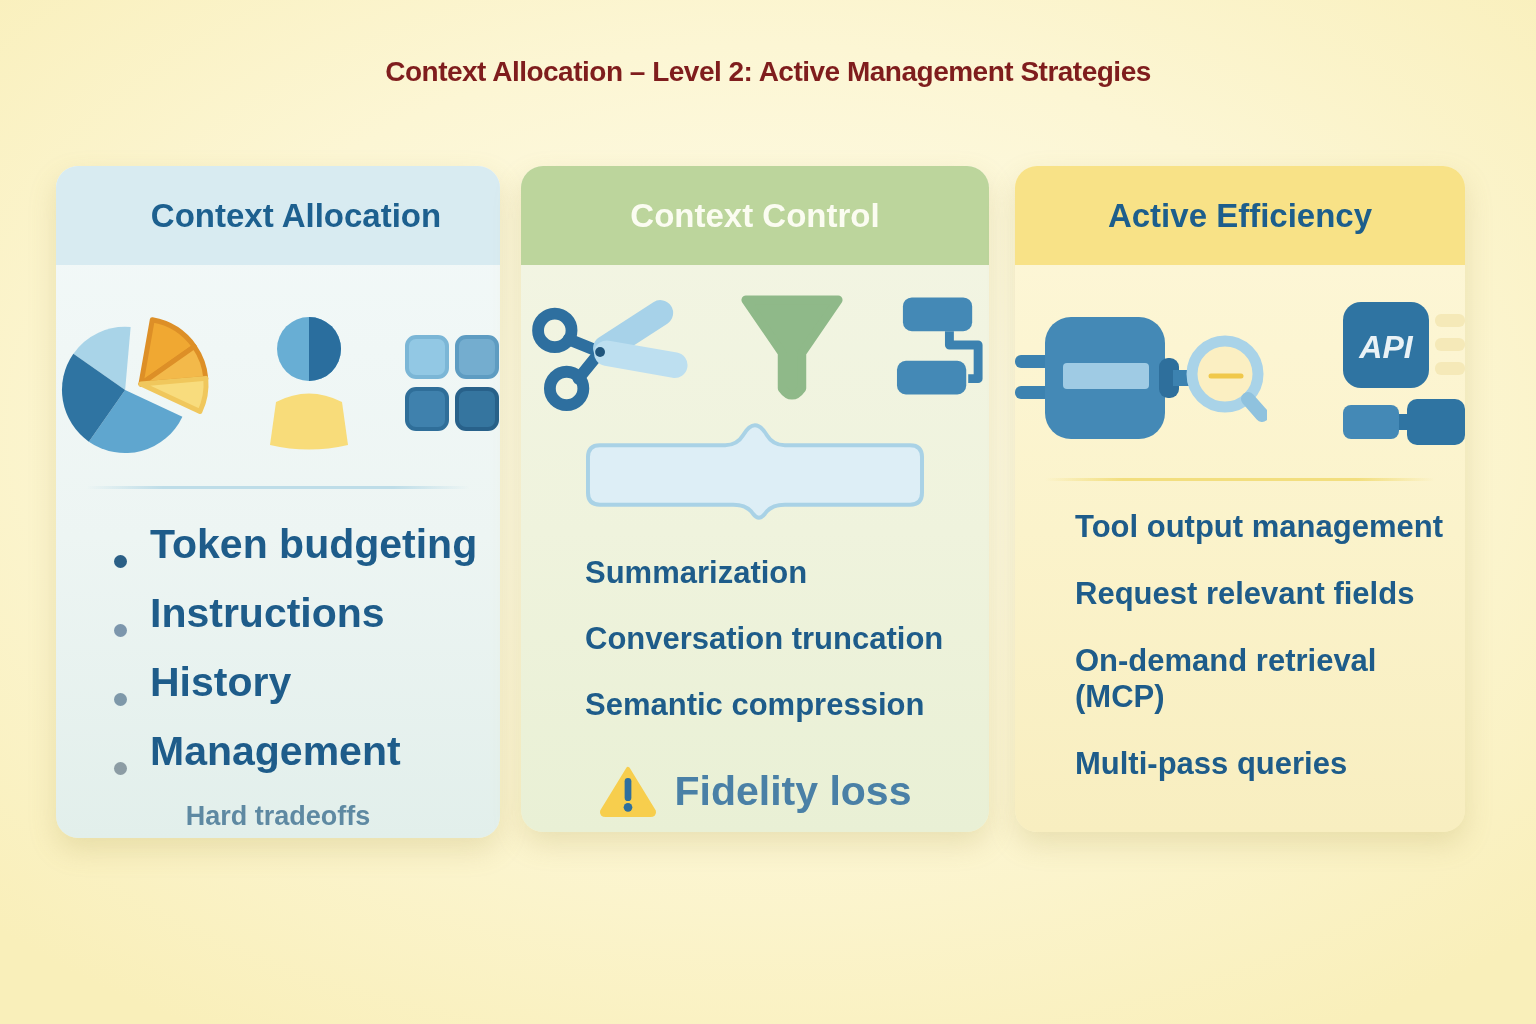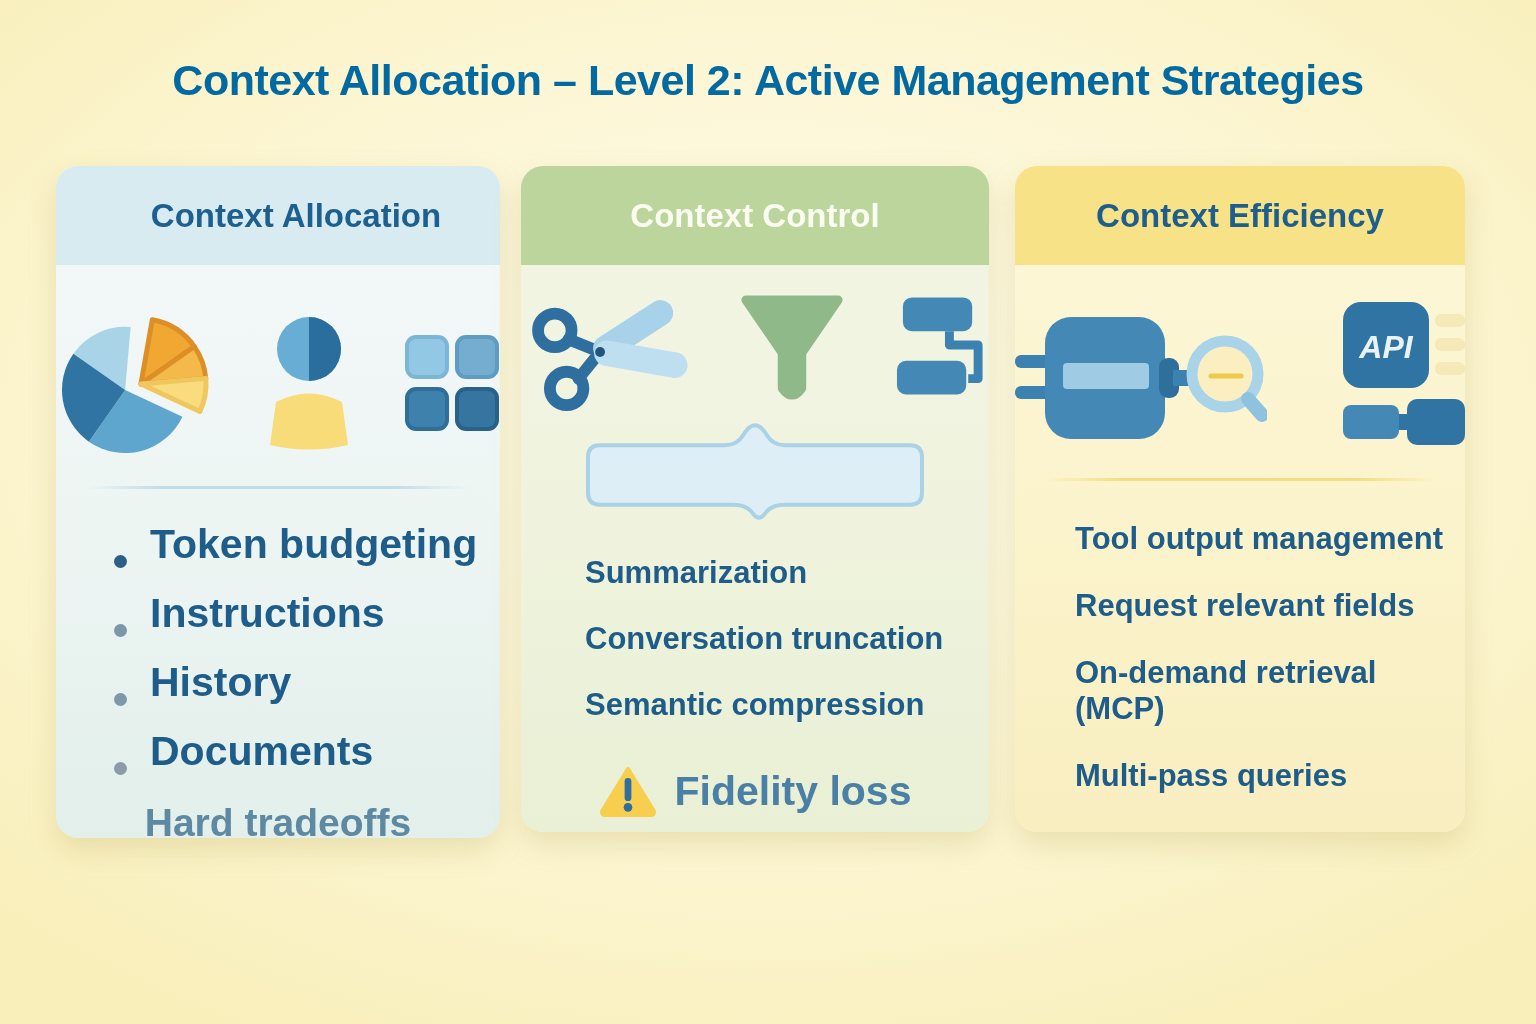--- a/index.html
+++ b/index.html
@@ -4,22 +4,22 @@
 <style>
   * { margin:0; padding:0; box-sizing:border-box; }
   html,body { width:1536px; height:1024px; overflow:hidden; }
   body {
     font-family: "Liberation Sans", "DejaVu Sans", sans-serif;
     background: radial-gradient(ellipse 1100px 700px at 50% 42%, #FEFCEA 0%, #FCF6D4 55%, #F9EFBA 100%);
     position: relative;
   }
   .title {
     position:absolute; top:56px; left:0; width:100%;
-    text-align:center; font-size:43px; font-weight:700;
-    color:#0369a1; letter-spacing:-0.5px;
+    text-align:center; font-size:28px; font-weight:700;
+    color:#7f1d1d; letter-spacing:-0.5px;
   }
   .card {
     position:absolute; top:166px; border-radius:22px;
     box-shadow: 0 12px 28px rgba(170,150,70,0.22);
     overflow:hidden;
   }
   .card-header {
     height:99px; display:flex; align-items:center; justify-content:center;
     font-size:33px; font-weight:700;
   }
@@ -49,25 +49,25 @@
   ul.bullets li { display:flex; align-items:flex-end; gap:23px;
     font-size:41px; font-weight:600; color:#1E5C8A; margin-bottom:22px; }
   .dot { width:13px; height:13px; border-radius:50%; flex:0 0 auto; }
   .dot.b0 { background:#2B5F86; }
   .dot.b1 { background:#7C96AC; }
   .dot.b2 { background:#7E98A9; }
   .dot.b3 { background:#8C9CA4; }
 
   .plain-list { margin-top:34px; margin-left:64px; }
   .plain-list .line { font-size:31px; font-weight:600; color:#1E5C8A; margin-bottom:30px; }
-  #card-efficiency .plain-list { margin-top:40px; margin-left:60px; }
+  #card-efficiency .plain-list { margin-top:28px; margin-left:60px; }
   #card-efficiency .plain-list .line { margin-bottom:31px; }
 
   .footnote {
-    text-align:center; font-size:39px; font-weight:600; color:#5E89A2; margin-top:26px;
+    text-align:center; font-size:27px; font-weight:600; color:#5E89A2; margin-top:26px;
   }
   .warning-row {
     display:flex; align-items:center; justify-content:center; gap:18px; margin-top:42px;
   }
   .warning-text { font-size:41px; font-weight:600; color:#4A80A6; }
 </style>
 </head>
 <body>
 
 <div class="title">Context Allocation – Level 2: Active Management Strategies</div>
@@ -110,21 +110,21 @@
     <li>
         <span class="dot b1"></span>
         <span>Instructions</span>
       </li>
     <li>
         <span class="dot b2"></span>
         <span>History</span>
       </li>
     <li>
         <span class="dot b3"></span>
-        <span>Documents</span>
+        <span>Management</span>
       </li>
   </ul>
 
   <div class="footnote">Hard tradeoffs</div>
 </div>
 
 <div class="card" id="card-control">
   <div class="card-header">Context Control</div>
 
   <div class="icon-row">
@@ -169,21 +169,21 @@
     <svg width="58" height="52" viewBox="0 0 60 54">
       <path d="M30,4 L57,48 Q58,52 53,52 H7 Q2,52 3,48 Z" fill="#F7CE4D" stroke="#F7CE4D" stroke-width="4" stroke-linejoin="round"></path>
       <line x1="30" y1="17" x2="30" y2="34" stroke="#2E6F9E" stroke-width="7" stroke-linecap="round"></line>
       <circle cx="30" cy="44" r="4.5" fill="#2E6F9E"></circle>
     </svg>
     <span class="warning-text">Fidelity loss</span>
   </div>
 </div>
 
 <div class="card" id="card-efficiency">
-  <div class="card-header">Context Efficiency</div>
+  <div class="card-header">Active Efficiency</div>
 
   <div class="icon-row">
 
     <svg width="252" height="150" viewBox="0 0 252 150">
       <rect x="0" y="53" width="40" height="13" rx="6" fill="#3C82B0"></rect>
       <rect x="0" y="84" width="40" height="13" rx="6" fill="#3C82B0"></rect>
       <rect x="30" y="15" width="120" height="122" rx="26" fill="#4489B6"></rect>
       <rect x="48" y="61" width="86" height="26" rx="4" fill="#9FCBE4"></rect>
       <rect x="144" y="56" width="20" height="40" rx="9" fill="#2E6F9C"></rect>
       <rect x="158" y="68" width="36" height="16" fill="#3C82B0"></rect>

